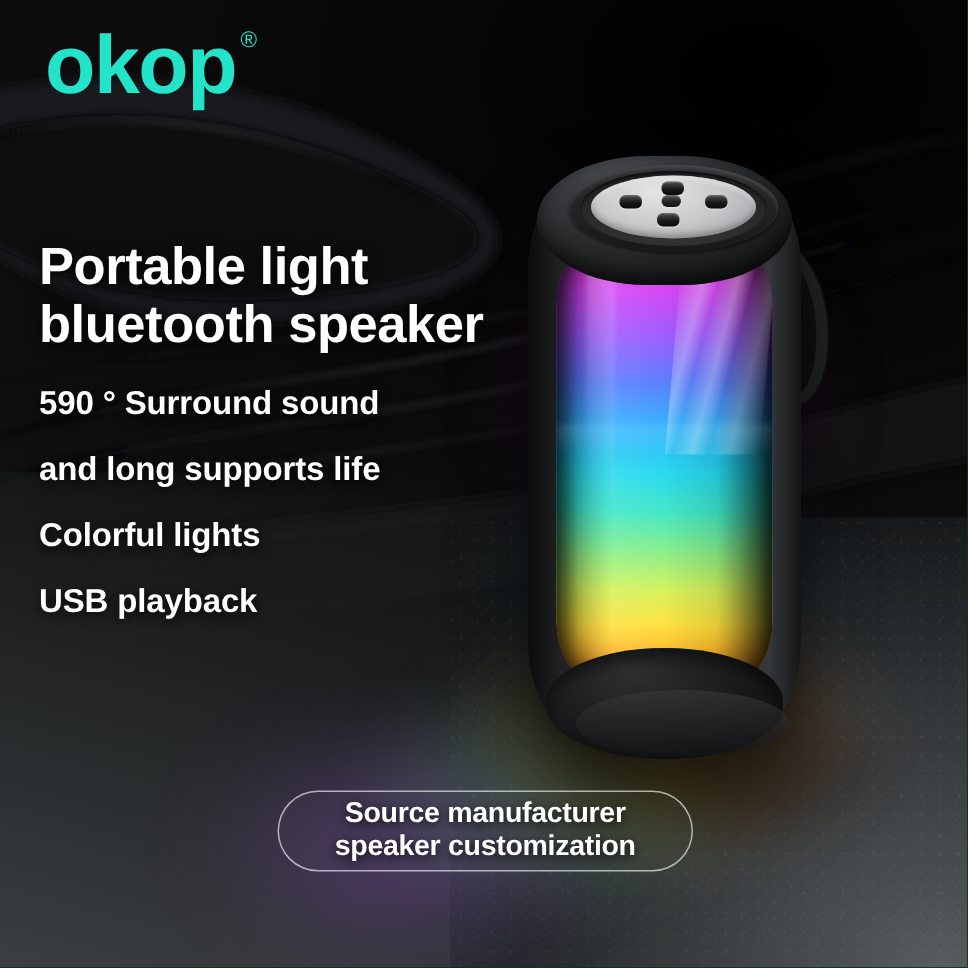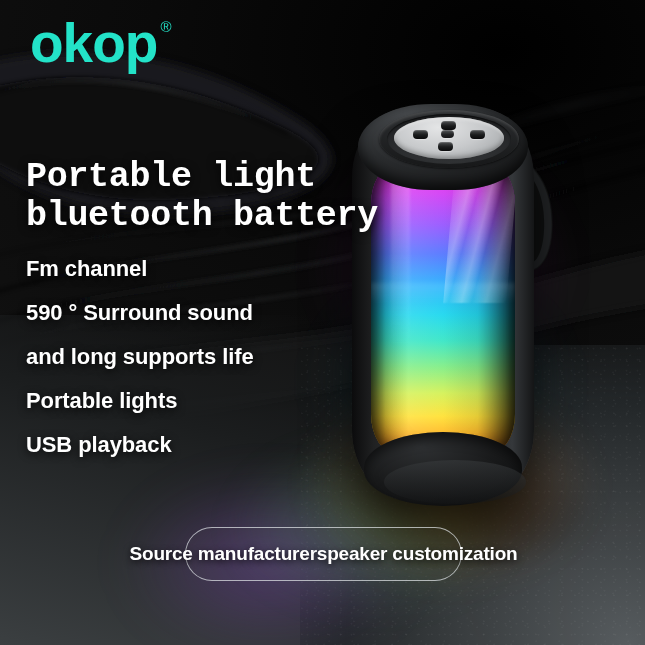--- a/index.html
+++ b/index.html
@@ -284,21 +284,20 @@
   .headline {
     position:absolute;
     left:26px; top:158px;
     z-index:6;
     color:#fff;
     font-size:35px;
     font-weight:700;
     line-height:1.12;
     letter-spacing:-.3px;
     text-shadow:0 2px 10px rgba(0,0,0,.85);
-    font-family:Liberation Mono, monospace;
   }
   .headline div { white-space:nowrap; }
 
   .features {
     position:absolute;
     left:26px; top:256px;
     z-index:6;
     width:320px;
   }
   .feature {
@@ -313,21 +312,21 @@
   .feature div { white-space:nowrap; }
   .feature:last-child { margin-bottom:0; }
 
   
   .pill {
     position:absolute;
     left:185px; top:527px;
     width:277px; height:54px;
     border:1.5px solid rgba(225,228,232,.72);
     border-radius:28px;
-    display:flex; flex-direction:row;
+    display:flex; flex-direction:column;
     align-items:center; justify-content:center;
     z-index:7;
     background:rgba(255,255,255,.015);
   }
   .pill span {
     color:#fff;
     font-size:19px;
     font-weight:700;
     line-height:1.18;
     letter-spacing:-.2px;
@@ -437,35 +436,32 @@
     </div>
   </div>
 
   <div class="logo">
     <span class="logo-word">okop</span>
     <span class="logo-reg">®</span>
   </div>
 
   <div class="headline">
     <div>Portable light</div>
-    <div>bluetooth battery</div>
+    <div>bluetooth speaker</div>
   </div>
 
   <div class="features">
     <div class="feature">
-      <div>Fm channel</div>
-    </div>
-    <div class="feature">
       <div>590 ° Surround sound</div>
     </div>
     <div class="feature">
       <div>and long supports life</div>
     </div>
     <div class="feature">
-      <div>Portable lights</div>
+      <div>Colorful lights</div>
     </div>
     <div class="feature">
       <div>USB playback</div>
     </div>
   </div>
 
   <div class="pill">
     <span>Source manufacturer</span>
     <span>speaker customization</span>
   </div>

